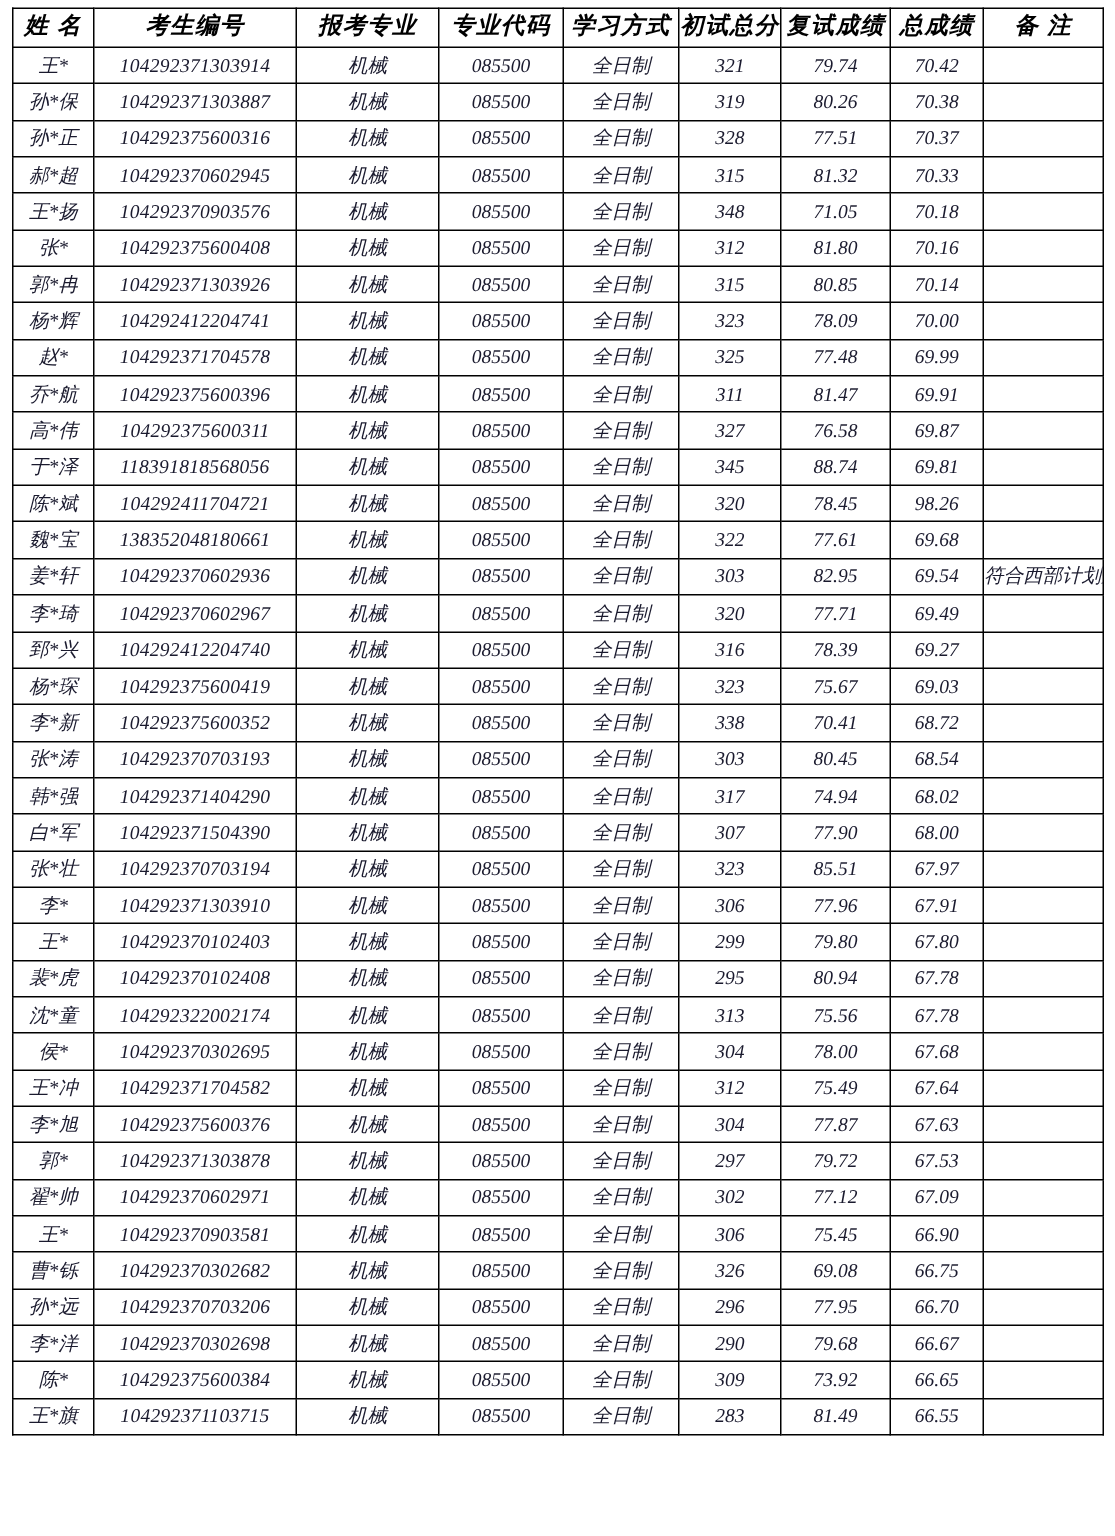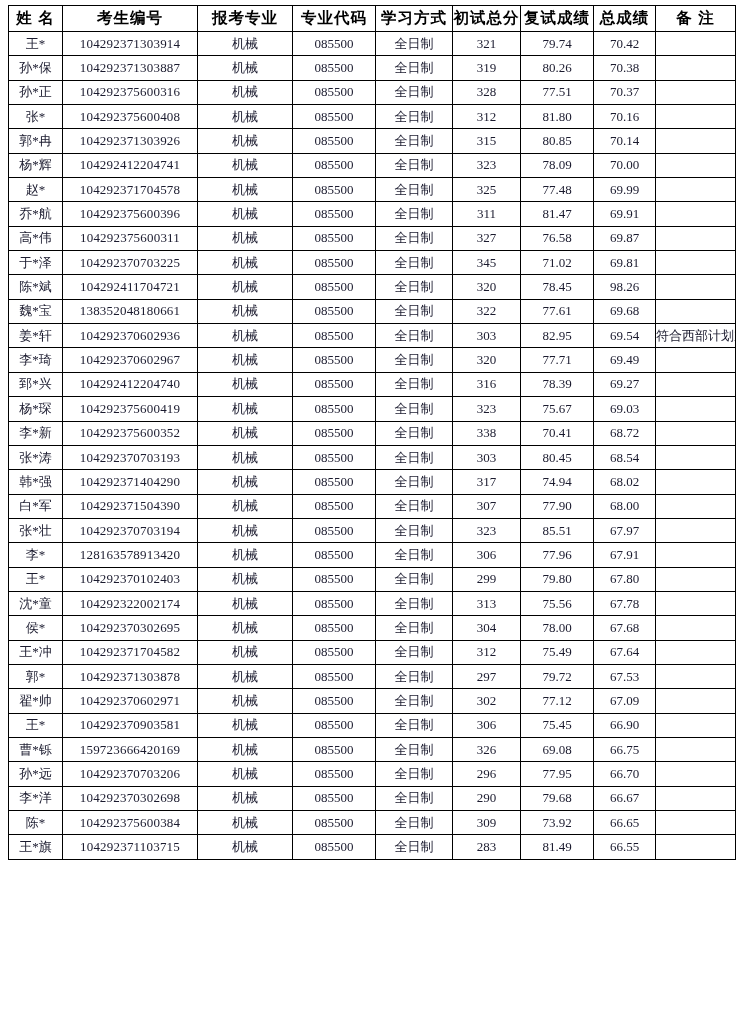--- a/index.html
+++ b/index.html
@@ -16,20 +16,21 @@
     position: relative;
     overflow: hidden;
   }
   .page {
     width: 743px;
     height: 948px;
     box-sizing: border-box;
     padding: 5px 8px 0 8px;
     display: flex;
     flex-direction: column;
+    font-style: italic;
   }
   table.grid {
     border-collapse: collapse;
     table-layout: fixed;
     width: 727px;
     margin: 0;
     border: 1.6px solid #000;
   }
   table.grid th,
   table.grid td {
@@ -152,20 +153,42 @@
           <td class="c-id">104292375600316</td>
           <td class="c-major">机械</td>
           <td class="c-code">085500</td>
           <td class="c-mode">全日制</td>
           <td class="c-pre">328</td>
           <td class="c-re">77.51</td>
           <td class="c-total">70.37</td>
           <td class="c-remark"></td>
         </tr>
         <tr>
+          <td class="c-name">郝*超</td>
+          <td class="c-id">104292370602945</td>
+          <td class="c-major">机械</td>
+          <td class="c-code">085500</td>
+          <td class="c-mode">全日制</td>
+          <td class="c-pre">315</td>
+          <td class="c-re">81.32</td>
+          <td class="c-total">70.33</td>
+          <td class="c-remark"></td>
+        </tr>
+        <tr>
+          <td class="c-name">王*扬</td>
+          <td class="c-id">104292370903576</td>
+          <td class="c-major">机械</td>
+          <td class="c-code">085500</td>
+          <td class="c-mode">全日制</td>
+          <td class="c-pre">348</td>
+          <td class="c-re">71.05</td>
+          <td class="c-total">70.18</td>
+          <td class="c-remark"></td>
+        </tr>
+        <tr>
           <td class="c-name">张*</td>
           <td class="c-id">104292375600408</td>
           <td class="c-major">机械</td>
           <td class="c-code">085500</td>
           <td class="c-mode">全日制</td>
           <td class="c-pre">312</td>
           <td class="c-re">81.80</td>
           <td class="c-total">70.16</td>
           <td class="c-remark"></td>
         </tr>
@@ -219,26 +242,26 @@
           <td class="c-major">机械</td>
           <td class="c-code">085500</td>
           <td class="c-mode">全日制</td>
           <td class="c-pre">327</td>
           <td class="c-re">76.58</td>
           <td class="c-total">69.87</td>
           <td class="c-remark"></td>
         </tr>
         <tr>
           <td class="c-name">于*泽</td>
-          <td class="c-id">104292370703225</td>
+          <td class="c-id">118391818568056</td>
           <td class="c-major">机械</td>
           <td class="c-code">085500</td>
           <td class="c-mode">全日制</td>
           <td class="c-pre">345</td>
-          <td class="c-re">71.02</td>
+          <td class="c-re">88.74</td>
           <td class="c-total">69.81</td>
           <td class="c-remark"></td>
         </tr>
         <tr>
           <td class="c-name">陈*斌</td>
           <td class="c-id">104292411704721</td>
           <td class="c-major">机械</td>
           <td class="c-code">085500</td>
           <td class="c-mode">全日制</td>
           <td class="c-pre">320</td>
@@ -351,41 +374,52 @@
           <td class="c-major">机械</td>
           <td class="c-code">085500</td>
           <td class="c-mode">全日制</td>
           <td class="c-pre">323</td>
           <td class="c-re">85.51</td>
           <td class="c-total">67.97</td>
           <td class="c-remark"></td>
         </tr>
         <tr>
           <td class="c-name">李*</td>
-          <td class="c-id">128163578913420</td>
+          <td class="c-id">104292371303910</td>
           <td class="c-major">机械</td>
           <td class="c-code">085500</td>
           <td class="c-mode">全日制</td>
           <td class="c-pre">306</td>
           <td class="c-re">77.96</td>
           <td class="c-total">67.91</td>
           <td class="c-remark"></td>
         </tr>
         <tr>
           <td class="c-name">王*</td>
           <td class="c-id">104292370102403</td>
           <td class="c-major">机械</td>
           <td class="c-code">085500</td>
           <td class="c-mode">全日制</td>
           <td class="c-pre">299</td>
           <td class="c-re">79.80</td>
           <td class="c-total">67.80</td>
           <td class="c-remark"></td>
         </tr>
         <tr>
+          <td class="c-name">裴*虎</td>
+          <td class="c-id">104292370102408</td>
+          <td class="c-major">机械</td>
+          <td class="c-code">085500</td>
+          <td class="c-mode">全日制</td>
+          <td class="c-pre">295</td>
+          <td class="c-re">80.94</td>
+          <td class="c-total">67.78</td>
+          <td class="c-remark"></td>
+        </tr>
+        <tr>
           <td class="c-name">沈*童</td>
           <td class="c-id">104292322002174</td>
           <td class="c-major">机械</td>
           <td class="c-code">085500</td>
           <td class="c-mode">全日制</td>
           <td class="c-pre">313</td>
           <td class="c-re">75.56</td>
           <td class="c-total">67.78</td>
           <td class="c-remark"></td>
         </tr>
@@ -405,20 +439,31 @@
           <td class="c-id">104292371704582</td>
           <td class="c-major">机械</td>
           <td class="c-code">085500</td>
           <td class="c-mode">全日制</td>
           <td class="c-pre">312</td>
           <td class="c-re">75.49</td>
           <td class="c-total">67.64</td>
           <td class="c-remark"></td>
         </tr>
         <tr>
+          <td class="c-name">李*旭</td>
+          <td class="c-id">104292375600376</td>
+          <td class="c-major">机械</td>
+          <td class="c-code">085500</td>
+          <td class="c-mode">全日制</td>
+          <td class="c-pre">304</td>
+          <td class="c-re">77.87</td>
+          <td class="c-total">67.63</td>
+          <td class="c-remark"></td>
+        </tr>
+        <tr>
           <td class="c-name">郭*</td>
           <td class="c-id">104292371303878</td>
           <td class="c-major">机械</td>
           <td class="c-code">085500</td>
           <td class="c-mode">全日制</td>
           <td class="c-pre">297</td>
           <td class="c-re">79.72</td>
           <td class="c-total">67.53</td>
           <td class="c-remark"></td>
         </tr>
@@ -439,21 +484,21 @@
           <td class="c-major">机械</td>
           <td class="c-code">085500</td>
           <td class="c-mode">全日制</td>
           <td class="c-pre">306</td>
           <td class="c-re">75.45</td>
           <td class="c-total">66.90</td>
           <td class="c-remark"></td>
         </tr>
         <tr>
           <td class="c-name">曹*铄</td>
-          <td class="c-id">159723666420169</td>
+          <td class="c-id">104292370302682</td>
           <td class="c-major">机械</td>
           <td class="c-code">085500</td>
           <td class="c-mode">全日制</td>
           <td class="c-pre">326</td>
           <td class="c-re">69.08</td>
           <td class="c-total">66.75</td>
           <td class="c-remark"></td>
         </tr>
         <tr>
           <td class="c-name">孙*远</td>

